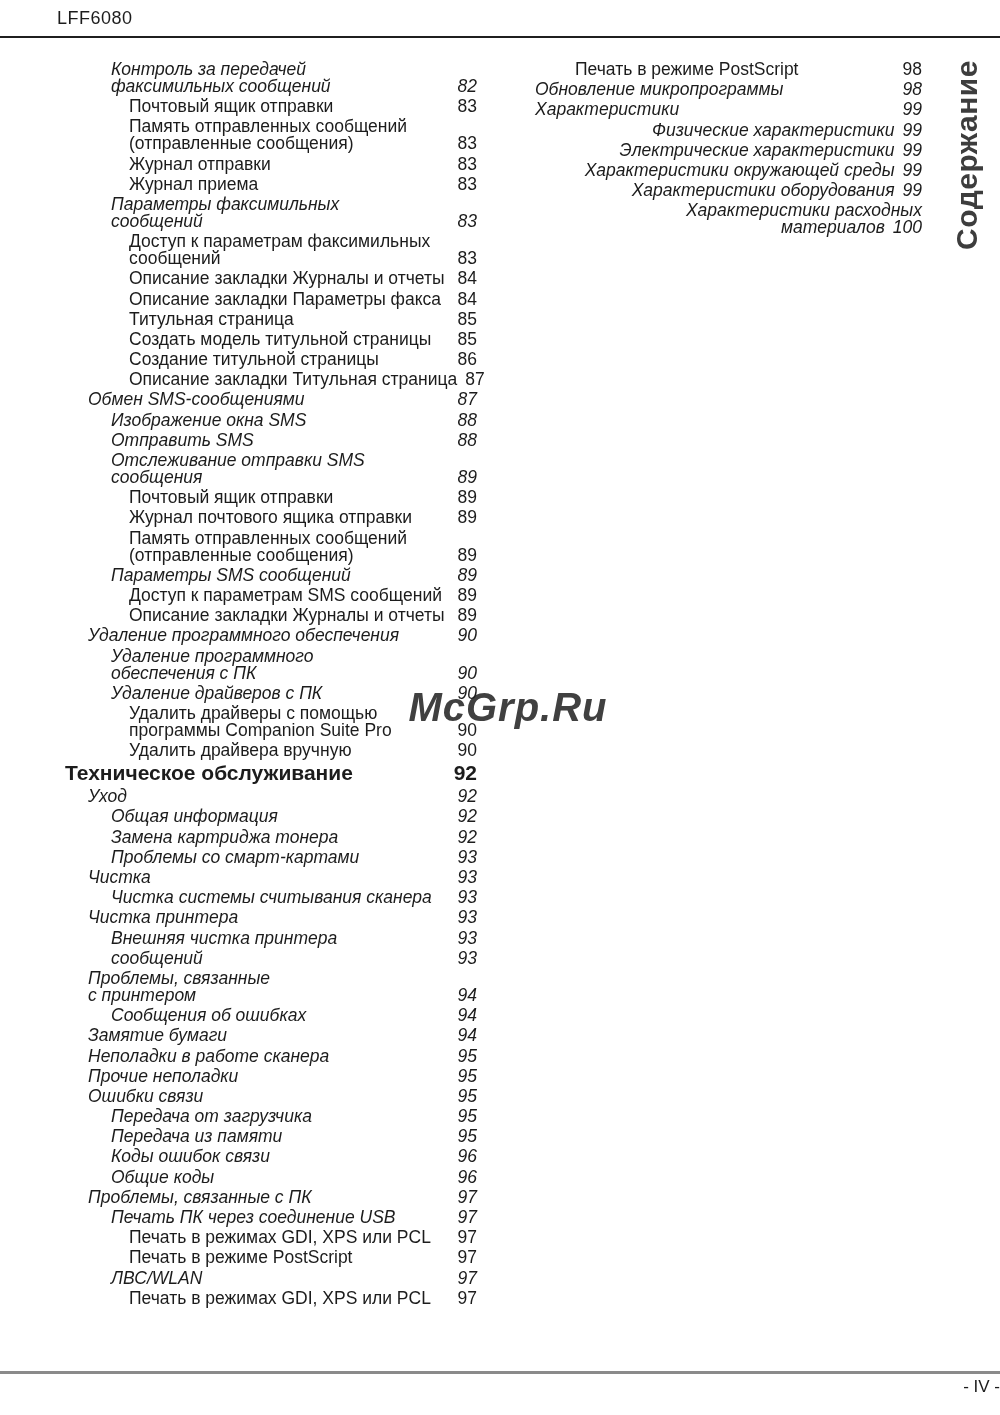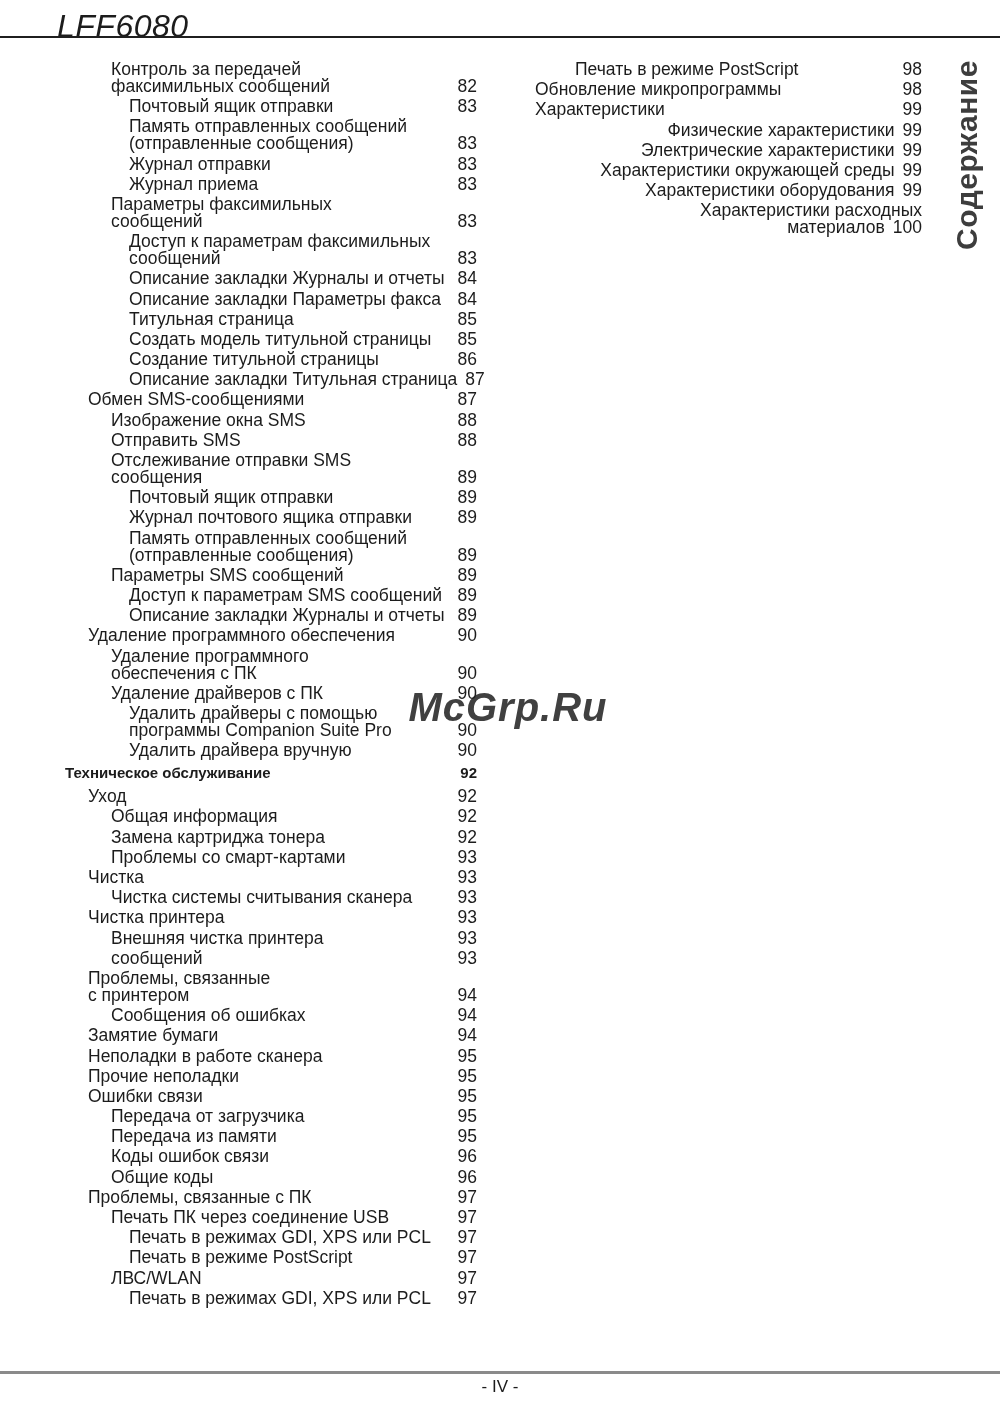--- a/index.html
+++ b/index.html
@@ -2,21 +2,21 @@
 <html><head>
 <meta charset="utf-8">
 <style>
   html,body { margin:0; padding:0; background:#ffffff; }
   .page {
     position:relative; width:1000px; height:1415px; background:#ffffff;
     font-family:"Liberation Sans", sans-serif; color:#1c1c1c; overflow:hidden;
   }
   .header-title {
     position:absolute; left:57px; top:8px;
-    font-size:32px; font-style:italic; letter-spacing:0.5px; z-index:2;
+    font-size:18px; letter-spacing:0.5px; z-index:2;
   }
   .rule-top { position:absolute; left:0; right:0; top:36px; height:2px; background:#1f1f1f; z-index:2; }
 
   .watermark {
     position:absolute; left:508px; top:707px; transform:translate(-50%,-50%);
     font-size:40px; font-weight:bold; font-style:italic; letter-spacing:1px;
     white-space:nowrap; z-index:0;
   }
 
   .sidebar-label {
@@ -24,35 +24,35 @@
     transform:rotate(-90deg);
     font-size:30px; font-weight:bold; color:#3d3d3d; text-align:center;
     line-height:36px; letter-spacing:0.5px; z-index:1; white-space:nowrap;
   }
 
   .col { position:absolute; top:61px; font-size:17.5px; z-index:1; }
   .col-left  { left:65px;  width:412px; }
   .col-right { left:535px; width:387px; }
 
   .entry { margin-bottom:3.2px; }
-  .entry.italic { }
-  .entry.lv0 { font-weight:bold; font-size:15px; margin-top:3px; margin-bottom:4px; }
+  .entry.italic { font-style:italic; }
+  .entry.lv0 { font-weight:bold; font-size:21px; margin-top:3px; margin-bottom:4px; }
   .line { display:flex; justify-content:space-between; align-items:baseline; line-height:17px; white-space:nowrap; }
   .lv0 .line { line-height:22px; }
   .pg { padding-left:8px; }
 
   .col-left  .lv1 .line { padding-left:23px; }
   .col-left  .lv2 .line { padding-left:46px; }
   .col-left  .lv3 .line { padding-left:64px;text-align:right; }
   .col-right .lv1 .line { padding-left:0; }
   .col-right .lv2 .line { padding-left:22px;justify-content:flex-end; }
   .col-right .lv3 .line { padding-left:40px; }
 
   .rule-bottom { position:absolute; left:0; right:0; top:1371px; height:3px; background:#8a8a8a; z-index:2; }
-  .footer-label { position:absolute; left:0; right:0; top:1377px; text-align:center; font-size:17px; z-index:2; }
+  .footer-label { position:absolute; left:0; right:0; top:1377px; text-align:right; font-size:17px; z-index:2; }
 </style>
 </head>
 <body>
 
 <div class="page">
 
   <div class="header-title">LFF6080</div>
   <div class="rule-top"></div>
 
   <div class="watermark" style="color: #404040;">McGrp.Ru</div>

